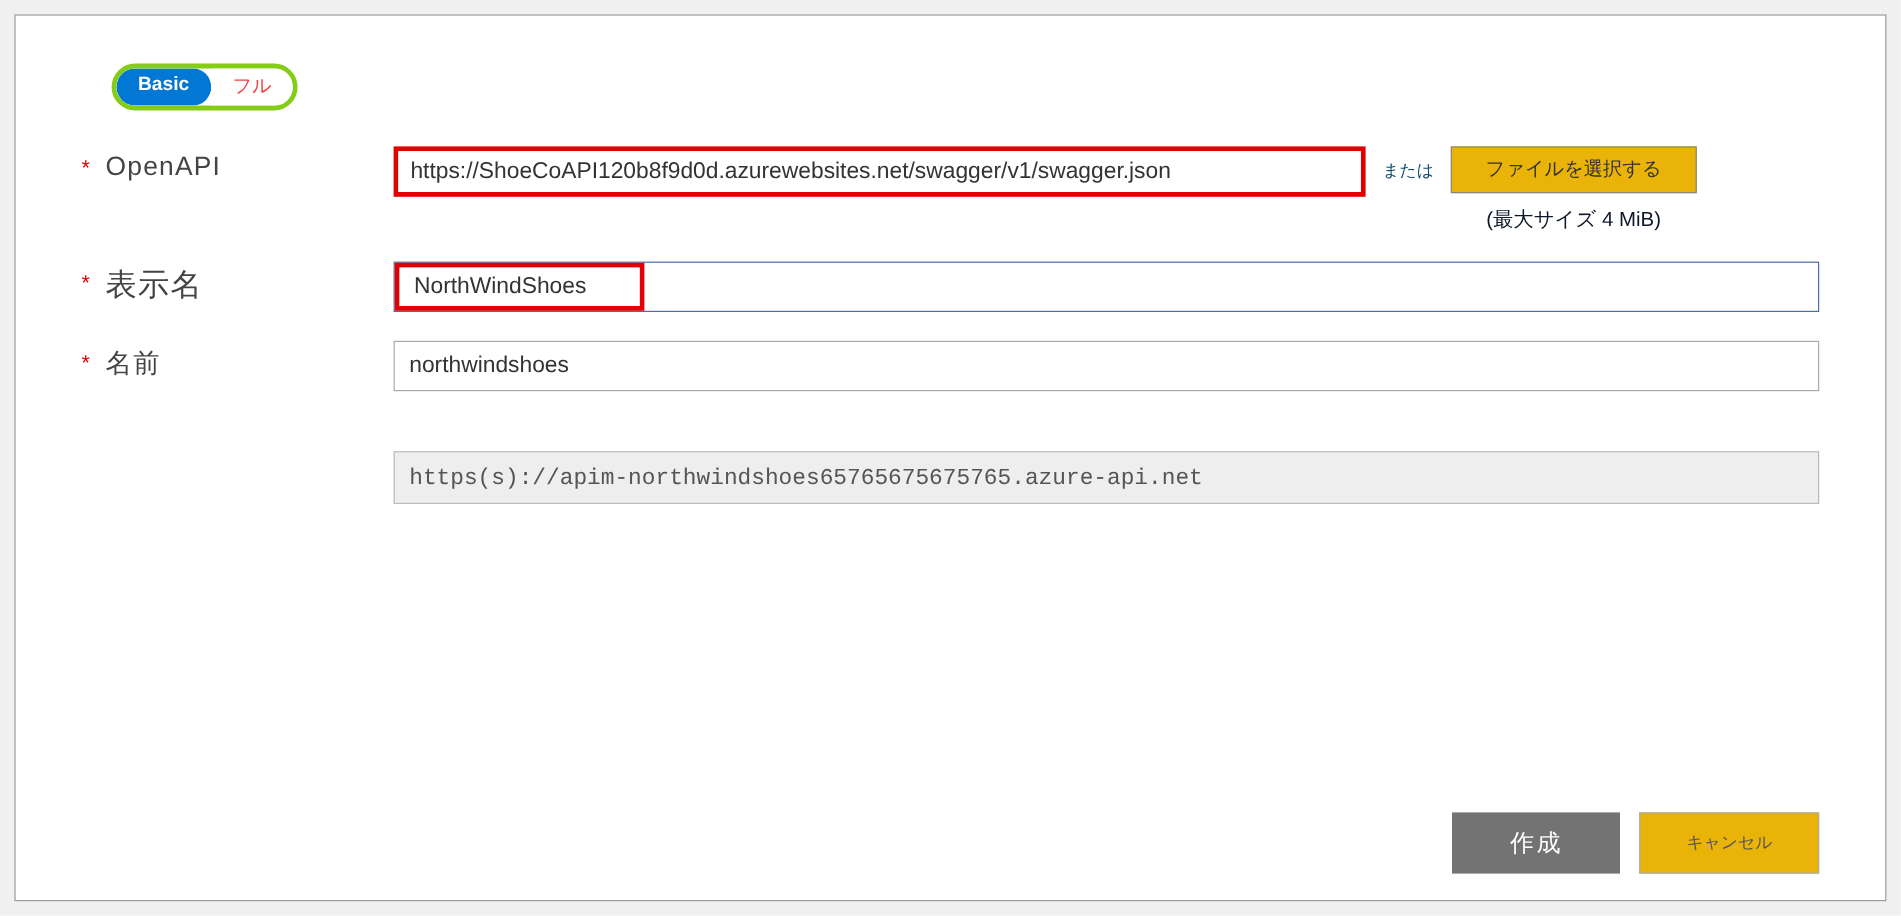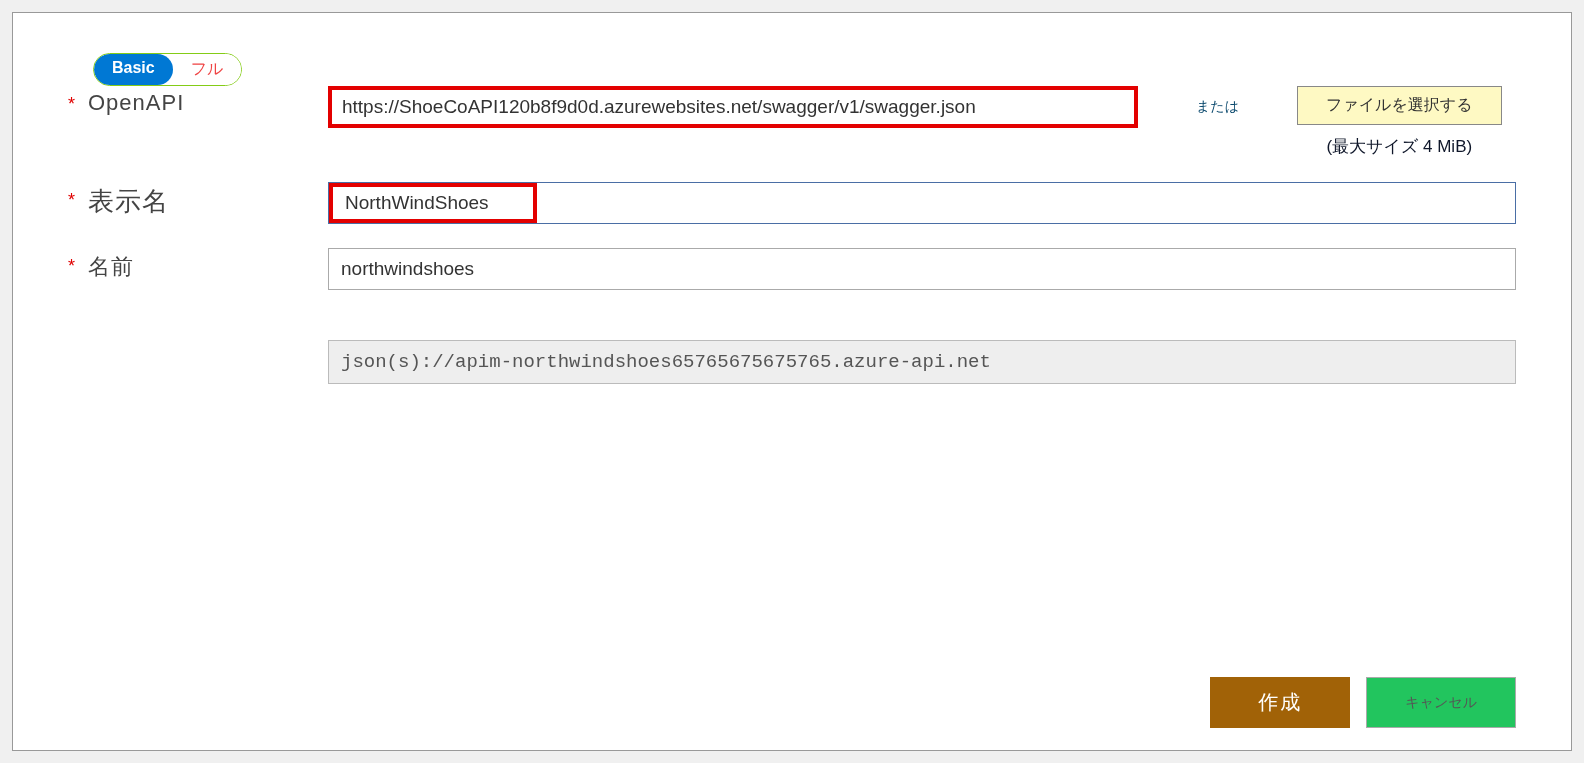--- a/index.html
+++ b/index.html
@@ -26,23 +26,24 @@
     }
     .dialog-title {
       font-size: 36px;
       font-weight: 400;
       color: #555;
       margin-bottom: 18px;
       letter-spacing: 1px;
     }
     .toggle-container {
       display: inline-flex;
-      border: 1px solid #84cc16;
+      border: 4px solid #84cc16;
       border-radius: 20px;
       overflow: hidden;
+      margin-bottom: 30px;
       margin-left: 25px;
     }
     .toggle-option {
       padding: 5px 18px;
       font-size: 16px;
       cursor: pointer;
       background: #fff;
       color: #ef4444;
     }
     .toggle-option.active {
@@ -81,21 +82,20 @@
     .field-sublabel {
       font-size: 22px;
       color: #444;
       margin-top: 4px;
       margin-left: 4px;
     }
     .field-content {
       flex: 1;
       display: flex;
       align-items: flex-start;
-      gap: 44px;
     }
     .text-input {
       border: 1px solid #aaa;
       padding: 9px 12px;
       font-size: 19px;
       color: #333;
       width: 100%;
       height: 42px;
       font-family: inherit;
     }
@@ -137,21 +137,21 @@
       padding-top: 12px;
       white-space: nowrap;
     }
     .file-section {
       display: flex;
       flex-direction: column;
       align-items: center;
     }
     .file-button {
       border: 1px solid #888;
-      background: #fef9c3;
+      background: #eab308;
       padding: 8px 28px;
       font-size: 16px;
       color: #333;
       cursor: pointer;
       font-family: inherit;
       white-space: nowrap;
     }
     .file-size-note {
       font-size: 17px;
       color: #0f172a;
@@ -177,31 +177,31 @@
       font-family: "Consolas", "Courier New", monospace;
     }
     .footer {
       position: absolute;
       bottom: 22px;
       right: 55px;
       display: flex;
       gap: 16px;
     }
     .btn-primary {
-      background: #a16207;
+      background: #737373;
       color: #fff;
       border: none;
       padding: 12px 48px;
       font-size: 20px;
       cursor: pointer;
       font-family: inherit;
       letter-spacing: 2px;
     }
     .btn-secondary {
-      background: #22c55e;
+      background: #eab308;
       color: #555;
       border: 1px solid #aaa;
       padding: 12px 38px;
       font-size: 14px;
       cursor: pointer;
       font-family: inherit;
     }
   </style>
 </head>
 <body>
@@ -254,21 +254,21 @@
     </div>
   </div>
 
   
   <div class="form-row">
     <div class="required-mark"></div>
   </div>
 
   
   <div class="base-url-section">
-    <div class="base-url-box">json(s)://apim-northwindshoes65765675675765.azure-api.net</div>
+    <div class="base-url-box">https(s)://apim-northwindshoes65765675675765.azure-api.net</div>
   </div>
 
   
   <div class="footer">
     <button class="btn-primary">作成</button>
     <button class="btn-secondary">キャンセル</button>
   </div>
 
 </div>
 

